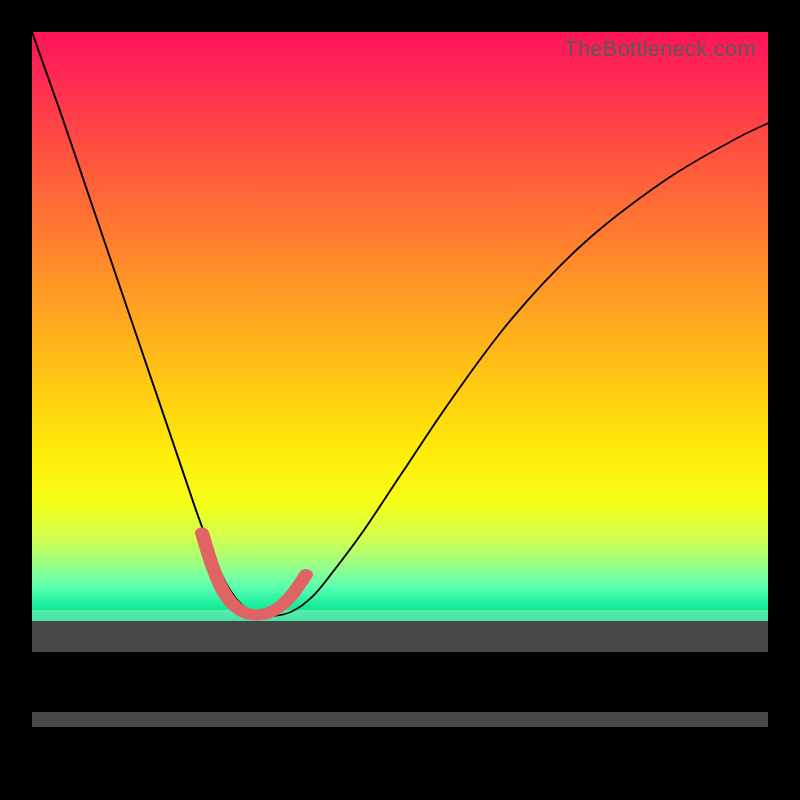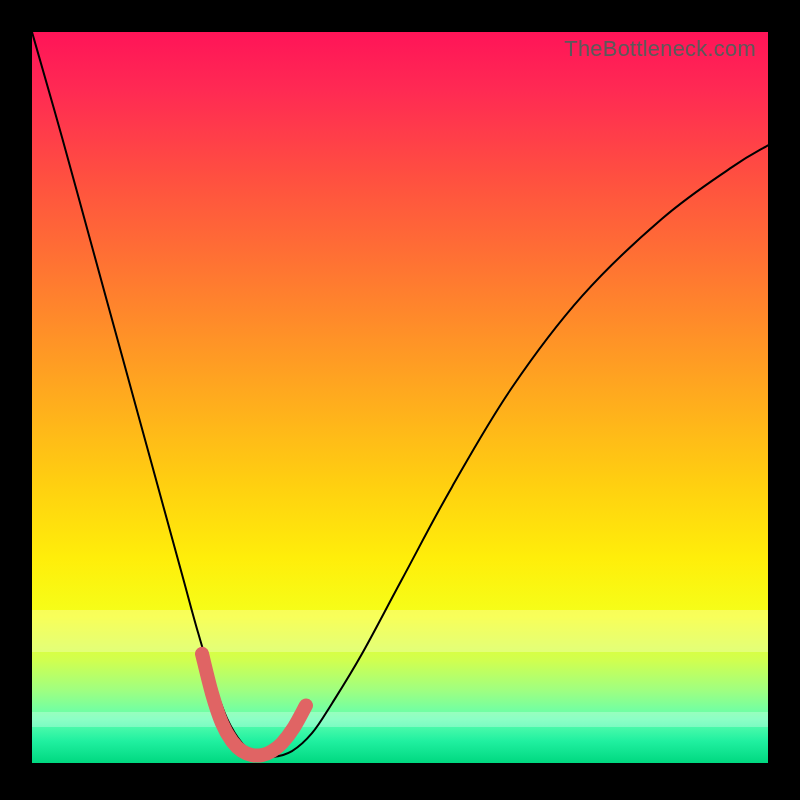--- a/index.html
+++ b/index.html
@@ -8,21 +8,21 @@
     width: 800px;
     height: 800px;
     background: #000;
     position: relative;
   }
   .plot-area {
     position: absolute;
     left: 32px;
     top: 32px;
     width: 736px;
-    height: 731px;
+    height: 589px;
     background: linear-gradient(to bottom,
       #ff1458 0%,
       #ff2a53 8%,
       #ff5040 20%,
       #ff7a30 34%,
       #ffa520 48%,
       #ffd010 62%,
       #ffee0a 72%,
       #f5ff1a 80%,
       #d0ff50 86%,

